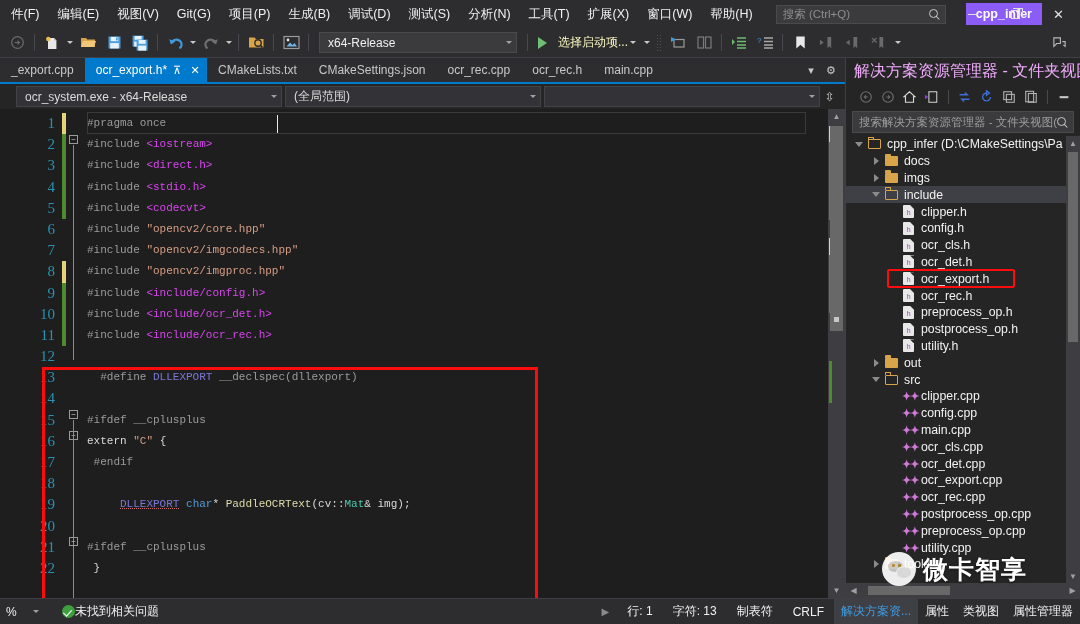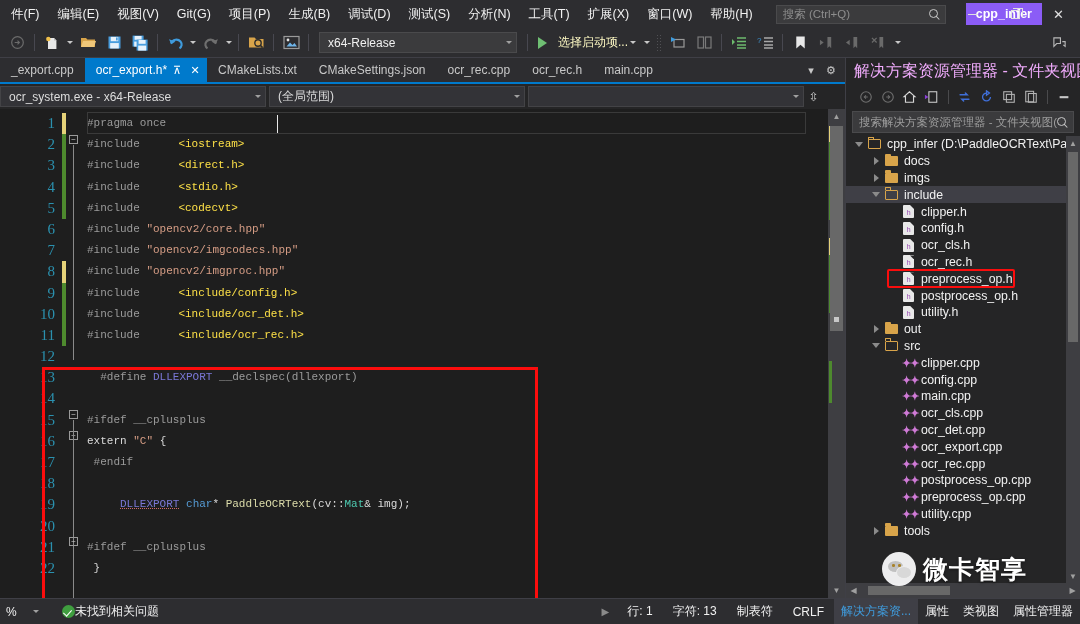--- a/index.html
+++ b/index.html
@@ -112,21 +112,21 @@
   
   .navbar {
     height: 25px; flex: 0 0 25px; background: #252526; display: flex; align-items: center;
     padding: 2px 0 2px 0;
   }
   .navsel {
     height: 21px; background: #333337; border: 1px solid #434346; display: flex;
     align-items: center; justify-content: space-between; padding: 0 4px 0 8px;
     font-size: 12px; color: #dcdcdc; margin-right: 3px;
   }
-  .nav-1 { width: 266px; margin-left: 0; }
+  .nav-1 { width: 266px; margin-left: 16px; }
   .nav-2 { width: 256px; }
   .nav-3 { width: 276px; }
   .tiny-caret {
     width: 0; height: 0; border-left: 3px solid transparent; border-right: 3px solid transparent;
     border-top: 3px solid #a0a0a0;
   }
   .split-h { width: 13px; display: flex; align-items: center; justify-content: center; color: #c8c8c8; font-size: 12px; }
 
   
   .codearea {
@@ -157,21 +157,21 @@
   .fold-dash { position: absolute; width: 1px; left: 6px;
     background-image: linear-gradient(#8a8a8a 50%, transparent 50%);
     background-size: 1px 4px; }
   .codetext {
     flex: 1 1 auto; padding-top: 4px; position: relative; min-width: 0;
     font-family: "Liberation Mono", monospace; font-size: 11px;
   }
   .cline { height: 21.2px; line-height: 21.2px; white-space: pre; color: #dadada; padding-left: 6px; }
   .k-pp { color: #9b9b9b; }
   .k-str { color: #d69d85; }
-  .k-inc { color: #fde047; margin-left: 32px; }
+  .k-inc { color: #d946ef; }
   .k-macro { color: #7a77d6; }
   .k-kw { color: #569cd6; }
   .k-fn { color: #dcdcaa; }
   .k-type { color: #4ec9b0; }
   .k-plain { color: #dadada; }
   .underline-sq { text-decoration: underline; text-decoration-style: dotted; text-decoration-color: #d16969; }
   .caret-bar {
     position: absolute; width: 1px; height: 18px; background: #e8e8e8;
     left: 196px; top: 6px;
   }
@@ -752,21 +752,21 @@
       </div>
 
       <div class="tree" id="tree">
         <div class="trow" style="padding-left: 6px;">
             <span class="twist">
               <span class="tri-d"></span>
             </span>
             <span class="ficon">
               <span class="folder-o"></span>
             </span>
-            <span class="tlabel">cpp_infer (D:\PaddleOCRText\Pa</span>
+            <span class="tlabel">cpp_infer (D:\CMakeSettings\Pa</span>
           </div>
           <div class="trow" style="padding-left: 23px;">
             <span class="twist">
               <span class="tri-r on"></span>
             </span>
             <span class="ficon">
               <span class="folder-c"></span>
             </span>
             <span class="tlabel">docs</span>
           </div>
@@ -801,20 +801,34 @@
               <span class="file-h"></span>
             </span>
             <span class="tlabel">config.h</span>
           </div>
           <div class="trow" style="padding-left: 40px;">
             <span class="twist"></span>
             <span class="ficon">
               <span class="file-h"></span>
             </span>
             <span class="tlabel">ocr_cls.h</span>
+          </div>
+          <div class="trow" style="padding-left: 40px;">
+            <span class="twist"></span>
+            <span class="ficon">
+              <span class="file-h"></span>
+            </span>
+            <span class="tlabel">ocr_det.h</span>
+          </div>
+          <div class="trow" style="padding-left: 40px;">
+            <span class="twist"></span>
+            <span class="ficon">
+              <span class="file-h"></span>
+            </span>
+            <span class="tlabel">ocr_export.h</span>
           </div>
           <div class="trow" style="padding-left: 40px;">
             <span class="twist"></span>
             <span class="ficon">
               <span class="file-h"></span>
             </span>
             <span class="tlabel">ocr_rec.h</span>
           </div>
           <div class="trow" style="padding-left: 40px;">
             <span class="twist"></span>

